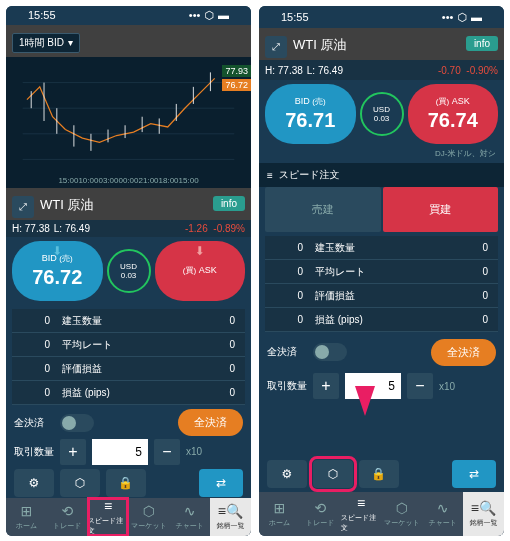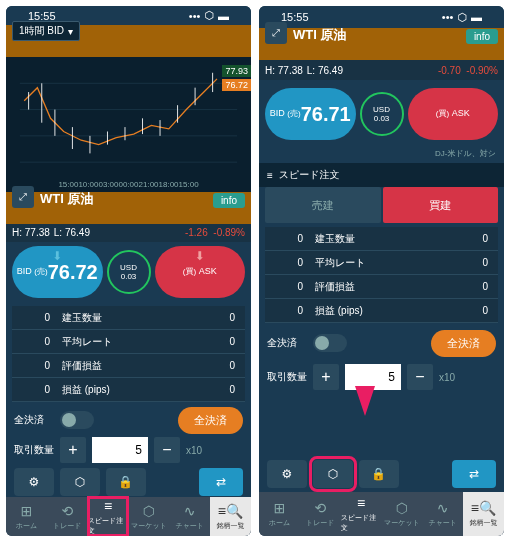--- a/index.html
+++ b/index.html
@@ -1,42 +1,42 @@
 <!DOCTYPE html>
 <html><head>
 <meta charset="utf-8">
 <style>
 *{margin:0;padding:0;box-sizing:border-box;font-family:-apple-system,sans-serif}
 body{background:#fff;display:flex;gap:8px;padding:6px}
 .phone{width:248px;height:530px;background:#1a3a52;border-radius:6px;overflow:hidden;position:relative;display:flex;flex-direction:column}
 .statusbar{height:22px;background:#1a3a52;display:flex;justify-content:space-between;align-items:center;padding:0 22px;color:#fff;font-size:11px}
 .statusbar-r{display:flex;gap:4px;align-items:center}
-.topbar{height:32px;background:#a16207;display:flex;align-items:flex-end;padding:16px 6px;gap:6px}
+.topbar{height:32px;background:#404040;display:flex;align-items:flex-start;padding:8px 6px;gap:6px}
 .expand-btn{width:22px;height:22px;background:#2a4a5e;border-radius:3px;display:flex;align-items:center;justify-content:center;color:#fff;font-size:10px}
 .tf-sel{background:#0d2535;color:#fff;border:1px solid #3a5a6e;padding:2px 6px;font-size:10px;display:flex;align-items:center;gap:4px;border-radius:2px}
-.symbol-title{color:#fff;font-size:13px;font-weight:bold;flex:1}
+.symbol-title{color:#fff;font-size:13px;font-weight:normal;flex:1}
 .info-btn{background:#2a9d8f;color:#fff;padding:2px 8px;font-size:10px;border-radius:3px}
 .ohlc{height:20px;background:#183244;display:flex;align-items:center;padding:0 6px;font-size:10px;gap:4px}
 .ohlc .h{color:#fff}.ohlc .l{color:#fff}.ohlc .chg{color:#e74c3c;margin-left:auto}
 .chart{height:140px;background:#0a1f2e;position:relative;overflow:hidden}
 .chart svg{width:100%;height:100%}
 .price-tag{position:absolute;right:0;font-size:9px;color:#fff;padding:1px 3px}
 .pt-green{background:#14532d;top:8px}.pt-orange{background:#e67e22;top:22px}
 .xaxis{height:14px;background:#0a1f2e;display:flex;justify-content:center;font-size:8px;color:#8aa}
 .bidask{height:68px;padding:4px 6px;display:flex;align-items:center;gap:4px}
-.ba-btn{flex:1;height:52px;border-radius:28px;display:flex;flex-direction:row;align-items:center;justify-content:center;position:relative}
+.ba-btn{flex:1;height:60px;border-radius:28px;display:flex;flex-direction:column;align-items:center;justify-content:center;position:relative}
 .ba-bid{background:#2196c4}.ba-ask{background:#d63447}
 .ba-label{font-size:9px;color:#fff;margin-bottom:2px}
 .ba-label .sub{font-size:8px}
 .ba-price{font-size:20px;color:#fff;font-weight:bold}
 .ba-mid{width:44px;height:44px;border-radius:50%;background:#1a3a52;border:2px solid #22c55e;display:flex;flex-direction:column;align-items:center;justify-content:center;color:#fff;font-size:8px}
 .ba-arrow{position:absolute;top:3px;font-size:12px}
 .ba-bid .ba-arrow{color:#5bc0de}.ba-ask .ba-arrow{color:#f0a0a0}
 .dj-note{font-size:8px;color:#8aa;text-align:right;padding:0 8px 4px}
-.tabs{height:36px;display:flex;padding:0 6px;gap:2px}
+.tabs{height:45px;display:flex;padding:0 6px;gap:2px}
 .tab{flex:1;display:flex;align-items:center;justify-content:center;font-size:11px;color:#fff;border-radius:2px}.tab-buy{background:#d63447}.tab-inactive{background:#2a4a5e;color:#8aa}
 .pos-table{background:#183244;margin:4px 6px}
 .pos-row{height:24px;display:flex;align-items:center;border-bottom:1px solid #2a4a5e;font-size:10px;color:#fff}
 .pos-row .c1{width:50px;text-align:right;padding-right:12px}
 .pos-row .c2{flex:1}
 .pos-row .c3{width:50px;text-align:right;padding-right:10px}
 .settle-row{height:32px;display:flex;align-items:center;padding:0 8px;gap:16px}
 .settle-label{color:#fff;font-size:10px}
 .toggle{width:34px;height:18px;background:#2a4a5e;border-radius:9px;position:relative}
 .toggle::after{content:'';position:absolute;width:14px;height:14px;background:#8aa;border-radius:50%;top:2px;left:2px}
@@ -237,20 +237,21 @@
     <div class="ba-btn ba-bid">
       <div class="ba-label"><span>BID</span> <span class="sub">(売)</span></div>
       <div class="ba-price">76.71</div>
     </div>
     <div class="ba-mid">
       <span>USD</span>
         <span>0.03</span>
     </div>
     <div class="ba-btn ba-ask">
       <div class="ba-label"><span class="sub">(買)</span> <span>ASK</span></div>
+      <div class="ba-price">76.74</div>
     </div>
   </div>
   <div class="dj-note">DJ-米ドル、対シ</div>
   <div style="height:24px;background:#0d2535;display:flex;align-items:center;padding:0 8px;gap:6px">
     <span style="color:#fff;font-size:10px">≡</span>
     <span style="color:#fff;font-size:10px">スピード注文</span>
   </div>
   <div class="tabs">
     <div class="tab tab-inactive">売建</div>
     <div class="tab tab-buy">買建</div>

